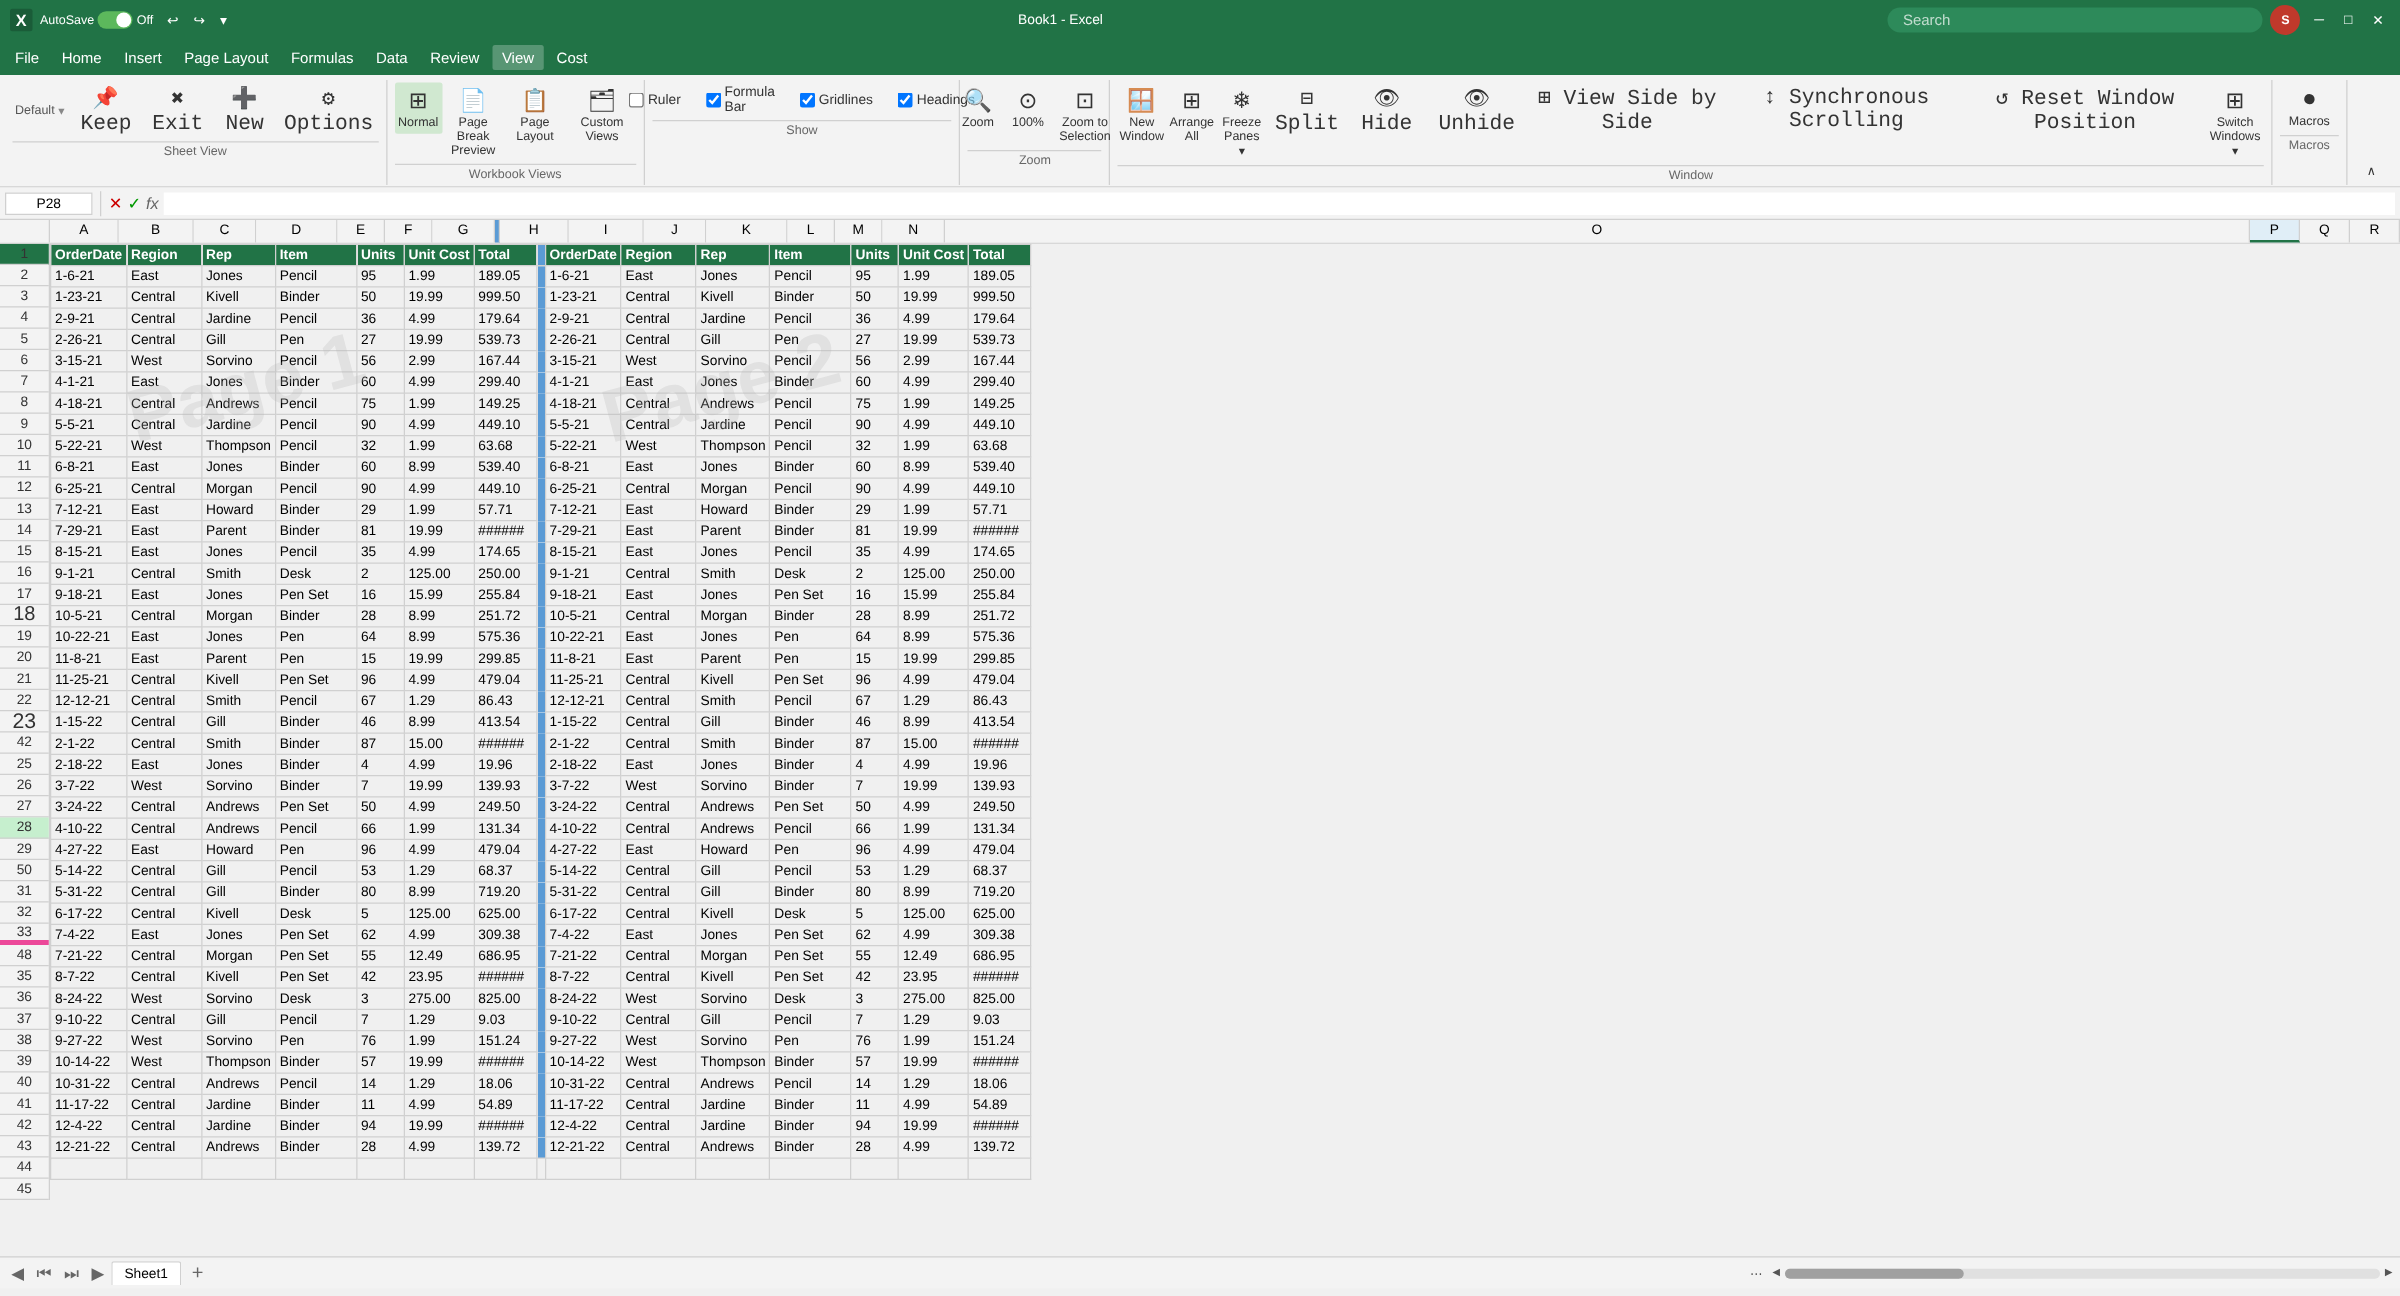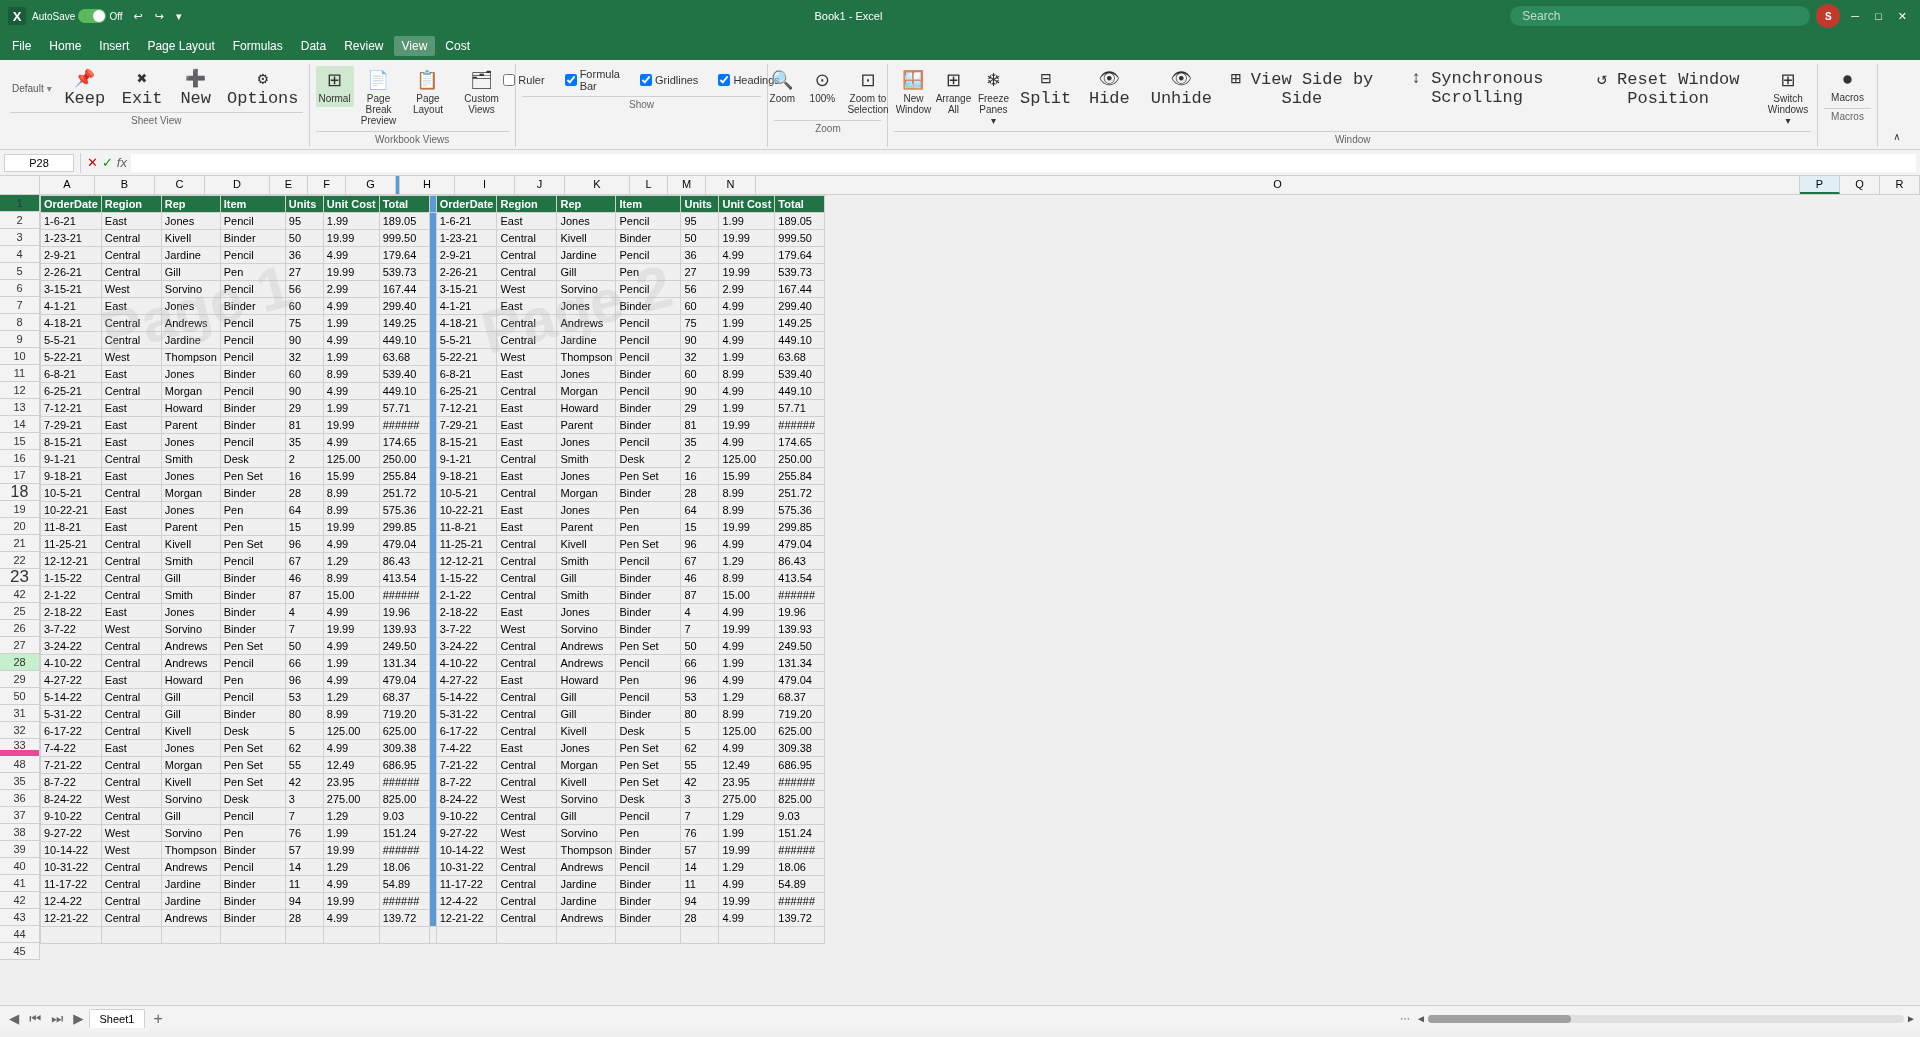--- a/index.html
+++ b/index.html
@@ -424,21 +424,21 @@
             <div style="height:17px;border-bottom:1px solid #d0d0d0;display:flex;align-items:center;justify-content:center;font-size:17px;color:#333;">23</div>
             <div style="height:17px;border-bottom:1px solid #d0d0d0;display:flex;align-items:center;justify-content:center;font-size:11px;color:#333;">42</div>
             <div style="height:17px;border-bottom:1px solid #d0d0d0;display:flex;align-items:center;justify-content:center;font-size:11px;color:#333;">25</div>
             <div style="height:17px;border-bottom:1px solid #d0d0d0;display:flex;align-items:center;justify-content:center;font-size:11px;color:#333;">26</div>
             <div style="height:17px;border-bottom:1px solid #d0d0d0;display:flex;align-items:center;justify-content:center;font-size:11px;color:#333;">27</div>
             <div style="height:17px;border-bottom:1px solid #d0d0d0;display:flex;align-items:center;justify-content:center;font-size:11px;color:#333;background:#c6efce;">28</div>
             <div style="height:17px;border-bottom:1px solid #d0d0d0;display:flex;align-items:center;justify-content:center;font-size:11px;color:#333;">29</div>
             <div style="height:17px;border-bottom:1px solid #d0d0d0;display:flex;align-items:center;justify-content:center;font-size:11px;color:#333;">50</div>
             <div style="height:17px;border-bottom:1px solid #d0d0d0;display:flex;align-items:center;justify-content:center;font-size:11px;color:#333;">31</div>
             <div style="height:17px;border-bottom:1px solid #d0d0d0;display:flex;align-items:center;justify-content:center;font-size:11px;color:#333;">32</div>
-            <div style="height:17px;border-bottom:6px solid #ec4899;display:flex;align-items:center;justify-content:center;font-size:11px;color:#333;">33</div>
+            <div style="height:17px;border-bottom:4px solid #ec4899;display:flex;align-items:center;justify-content:center;font-size:11px;color:#333;">33</div>
             <div style="height:17px;border-bottom:1px solid #d0d0d0;display:flex;align-items:center;justify-content:center;font-size:11px;color:#333;">48</div>
             <div style="height:17px;border-bottom:1px solid #d0d0d0;display:flex;align-items:center;justify-content:center;font-size:11px;color:#333;">35</div>
             <div style="height:17px;border-bottom:1px solid #d0d0d0;display:flex;align-items:center;justify-content:center;font-size:11px;color:#333;">36</div>
             <div style="height:17px;border-bottom:1px solid #d0d0d0;display:flex;align-items:center;justify-content:center;font-size:11px;color:#333;">37</div>
             <div style="height:17px;border-bottom:1px solid #d0d0d0;display:flex;align-items:center;justify-content:center;font-size:11px;color:#333;">38</div>
             <div style="height:17px;border-bottom:1px solid #d0d0d0;display:flex;align-items:center;justify-content:center;font-size:11px;color:#333;">39</div>
             <div style="height:17px;border-bottom:1px solid #d0d0d0;display:flex;align-items:center;justify-content:center;font-size:11px;color:#333;">40</div>
             <div style="height:17px;border-bottom:1px solid #d0d0d0;display:flex;align-items:center;justify-content:center;font-size:11px;color:#333;">41</div>
             <div style="height:17px;border-bottom:1px solid #d0d0d0;display:flex;align-items:center;justify-content:center;font-size:11px;color:#333;">42</div>
             <div style="height:17px;border-bottom:1px solid #d0d0d0;display:flex;align-items:center;justify-content:center;font-size:11px;color:#333;">43</div>

